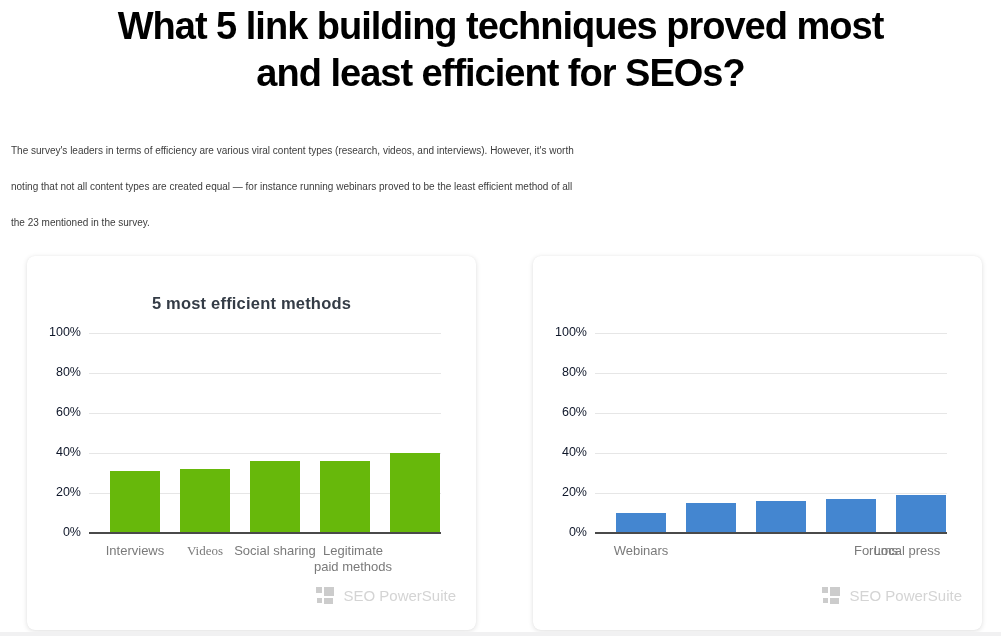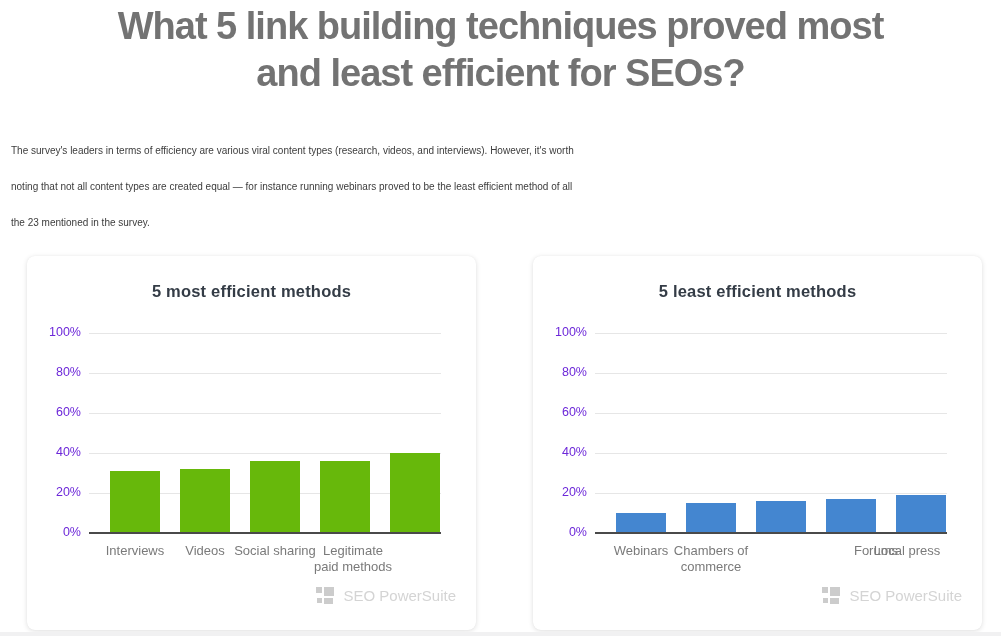--- a/index.html
+++ b/index.html
@@ -12,21 +12,21 @@
     position: relative;
   }
   .page-title {
     margin: 0;
     padding-top: 3px;
     text-align: center;
     font-size: 38px;
     line-height: 47px;
     font-weight: bold;
     letter-spacing: -1px;
-    color: #737373;
+    color: #000000;
     white-space: pre-line;
   }
   .intro {
     margin: 36px 0 0 11px;
     width: 982px;
     font-size: 10px;
     line-height: 36px;
     color: #3c3c3c;
     white-space: pre-line;
   }
@@ -38,34 +38,34 @@
   }
   .chart-card {
     width: 449px; height: 374px;
     background: #ffffff;
     border-radius: 8px;
     box-shadow: 0 1px 5px rgba(0,0,0,0.13), 0 0 1px rgba(0,0,0,0.06);
     position: relative;
   }
   .chart-title {
     position: absolute;
-    top: 26px; left: 0; width: 100%;
+    top: 38px; left: 0; width: 100%;
     text-align: center;
     font-size: 16.5px;
     font-weight: bold;
     letter-spacing: 0.2px;
     color: #343c46;
   }
   .chart-plot { position: absolute; inset: 0; }
   .tick-label {
     position: absolute;
     left: 8px; width: 46px;
     text-align: right;
     font-size: 12.5px;
-    color: #6d28d9;
+    color: #0f172a;
   }
   .gridline {
     position: absolute;
     left: 62px; width: 352px; height: 1px;
     background: #e6e6e6;
   }
   .axis-line {
     position: absolute;
     left: 62px; width: 352px; height: 2px;
     background: #4a4a4a;
@@ -126,59 +126,56 @@
         <div class="gridline" style="top: 157px;"></div>
         <div class="tick-label" style="top: 189px;">40%</div>
         <div class="gridline" style="top: 197px;"></div>
         <div class="tick-label" style="top: 229px;">20%</div>
         <div class="gridline" style="top: 237px;"></div>
         <div class="tick-label" style="top: 269px;">0%</div>
         <div class="axis-line" style="top: 276px;"></div>
         <div class="bar" style="left: 83px; top: 215px; height: 62px; background: rgb(103, 184, 11);"></div>
         <div class="cat-label" style="left: 61px;">Interviews</div>
         <div class="bar" style="left: 153px; top: 213px; height: 64px; background: rgb(103, 184, 11);"></div>
-        <div class="cat-label" style="left: 131px;">Videos</div>
+        <div class="cat-label" style="left: 131px; font-family: Liberation Serif, serif;">Videos</div>
         <div class="bar" style="left: 223px; top: 205px; height: 72px; background: rgb(103, 184, 11);"></div>
         <div class="cat-label" style="left: 201px;">Social sharing</div>
         <div class="bar" style="left: 293px; top: 205px; height: 72px; background: rgb(103, 184, 11);"></div>
         <div class="cat-label" style="left: 279px;">Legitimate
 paid methods</div>
         <div class="bar" style="left: 363px; top: 197px; height: 80px; background: rgb(103, 184, 11);"></div>
       </div>
     <div class="watermark">
       <span class="wm-icon">
           <i class="s1"></i>
           <i class="s2"></i>
           <i class="s3"></i>
           <i class="s4"></i>
         </span>
       <span>SEO PowerSuite</span>
     </div>
   </div>
 
   <div class="chart-card">
-    <div class="chart-title">5 least efficient methods</div>
     <div class="chart-plot">
         <div class="tick-label" style="top: 69px;">100%</div>
         <div class="gridline" style="top: 77px;"></div>
         <div class="tick-label" style="top: 109px;">80%</div>
         <div class="gridline" style="top: 117px;"></div>
         <div class="tick-label" style="top: 149px;">60%</div>
         <div class="gridline" style="top: 157px;"></div>
         <div class="tick-label" style="top: 189px;">40%</div>
         <div class="gridline" style="top: 197px;"></div>
         <div class="tick-label" style="top: 229px;">20%</div>
         <div class="gridline" style="top: 237px;"></div>
         <div class="tick-label" style="top: 269px;">0%</div>
         <div class="axis-line" style="top: 276px;"></div>
         <div class="bar" style="left: 83px; top: 257px; height: 20px; background: rgb(68, 134, 208);"></div>
         <div class="cat-label" style="left: 61px;">Webinars</div>
         <div class="bar" style="left: 153px; top: 247px; height: 30px; background: rgb(68, 134, 208);"></div>
-        <div class="cat-label" style="left: 131px;">Chambers of
-commerce</div>
         <div class="bar" style="left: 223px; top: 245px; height: 32px; background: rgb(68, 134, 208);"></div>
         <div class="bar" style="left: 293px; top: 243px; height: 34px; background: rgb(68, 134, 208);"></div>
         <div class="cat-label" style="left: 271px; text-align: right;">Forums</div>
         <div class="bar" style="left: 363px; top: 239px; height: 38px; background: rgb(68, 134, 208);"></div>
         <div class="cat-label" style="left: 327px;">Local press</div>
       </div>
     <div class="watermark">
       <span class="wm-icon">
           <i class="s1"></i>
           <i class="s2"></i>

